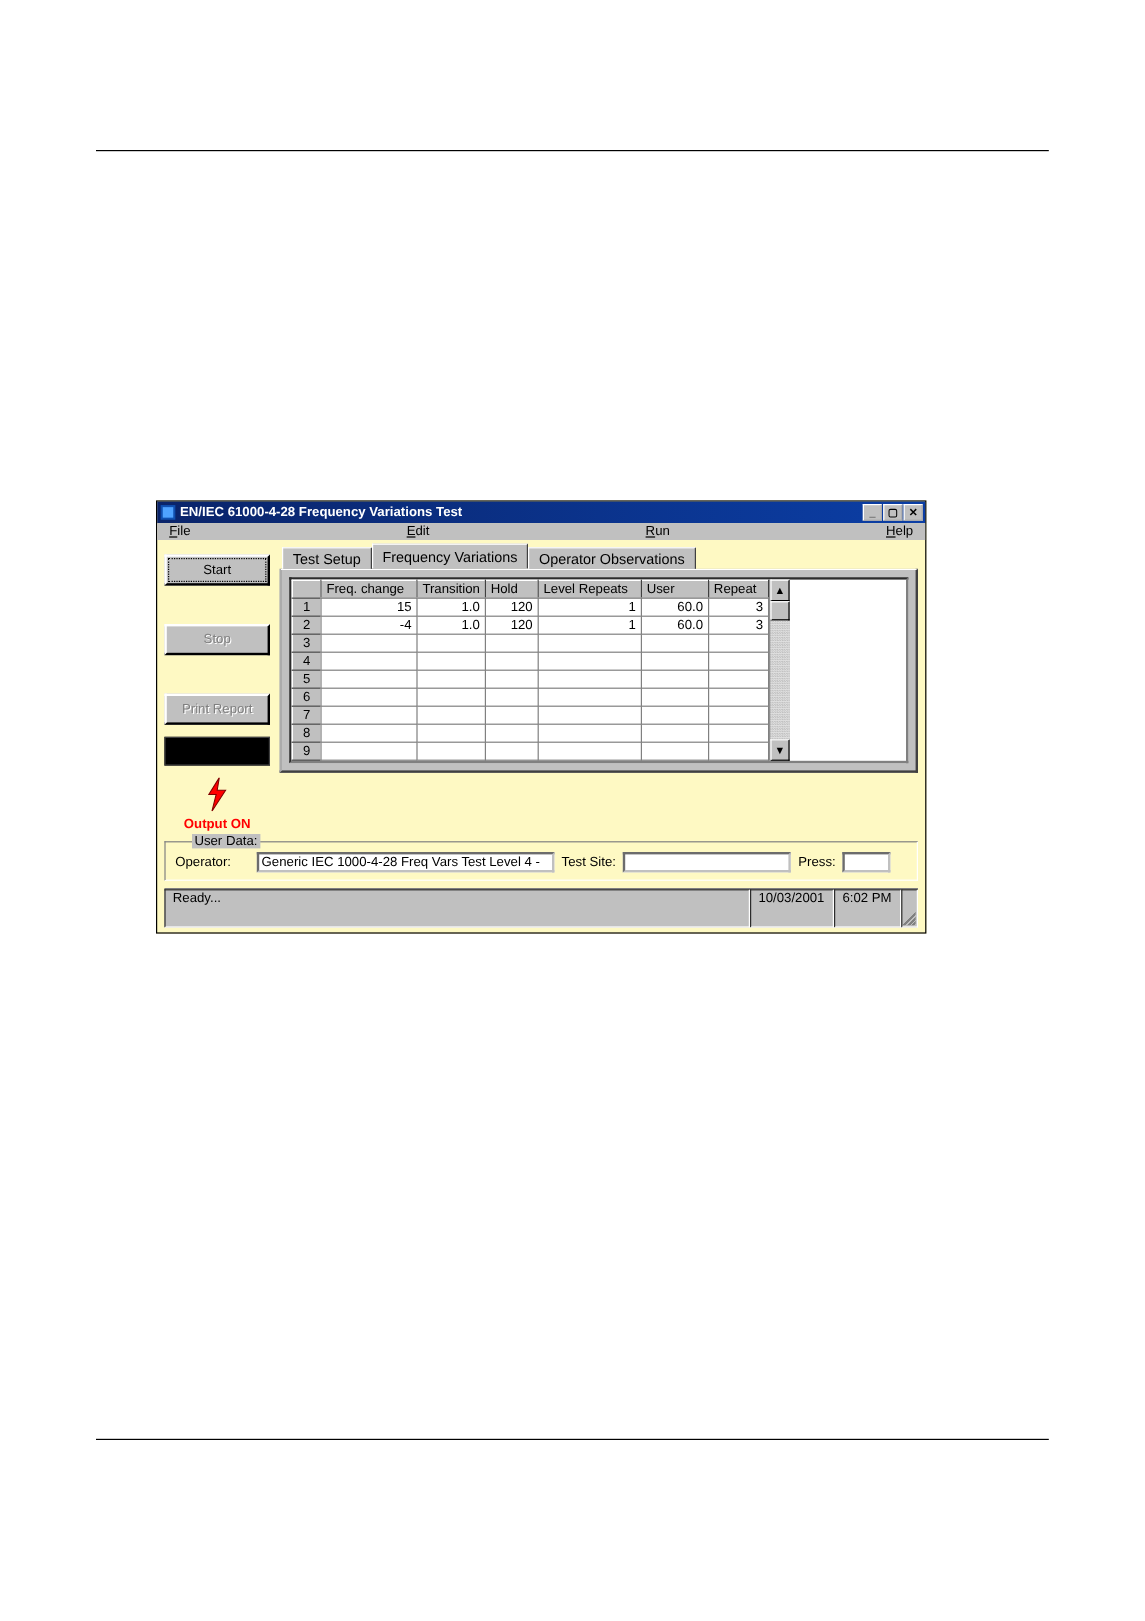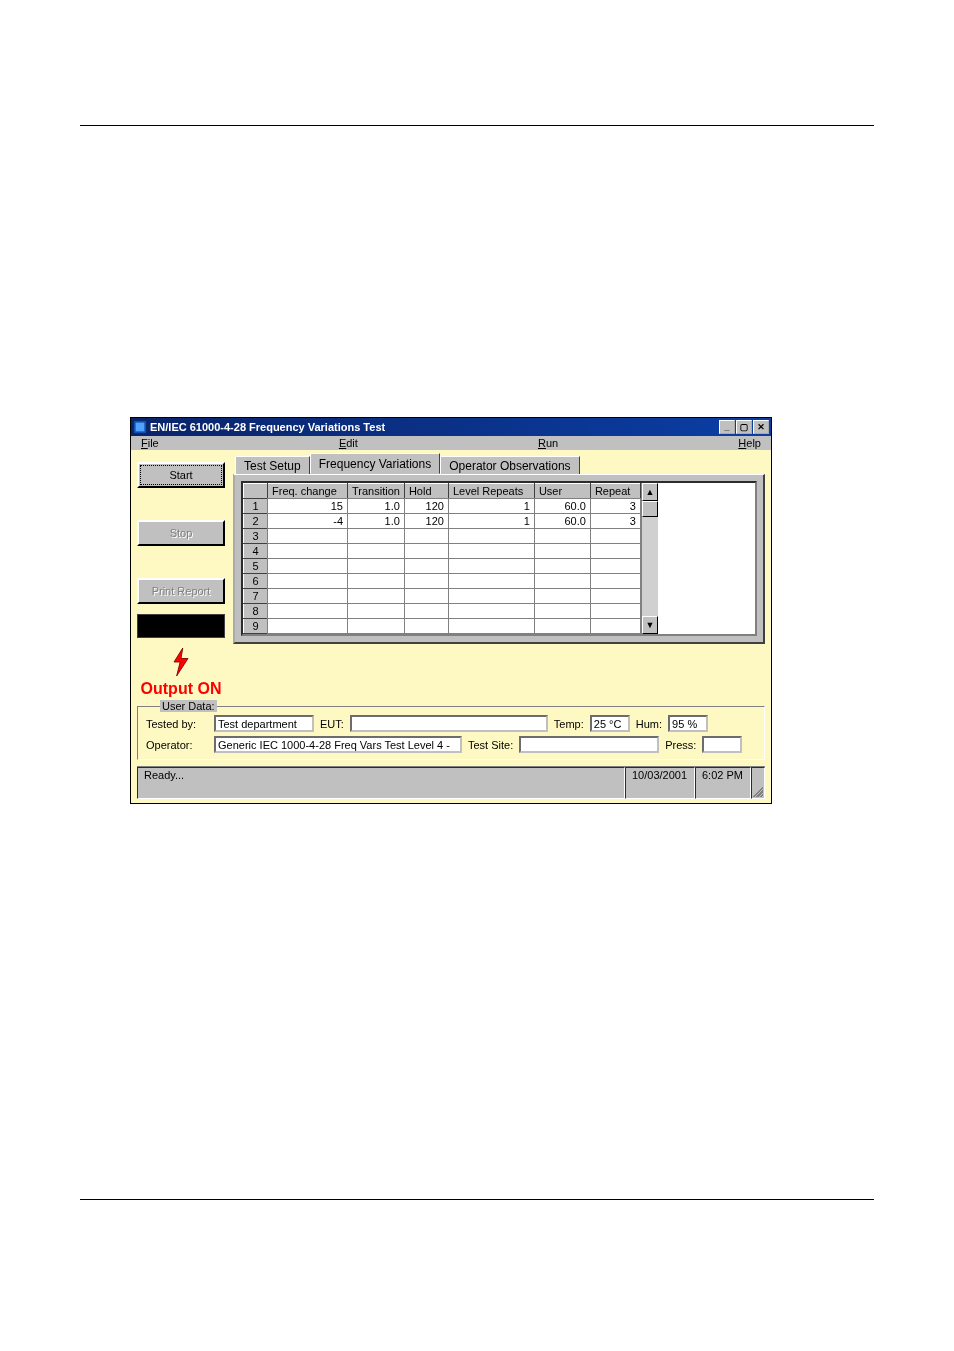--- a/index.html
+++ b/index.html
@@ -101,21 +101,21 @@
     outline:1px dotted #000;
     outline-offset:-4px;
   }
   .win-button.disabled{color:#808080;text-shadow:1px 1px #fff;margin-top:22px;}
   .black-box{height:22px;background:#000;border:1px solid #404040;}
   .output-indicator{
     display:flex;flex-direction:column;align-items:center;
     gap:2px;
   }
   .output-indicator .bolt svg{width:22px;height:28px;}
-  .output-indicator .label{color:#ff0000;font-weight:bold;font-size:16px;}
+  .output-indicator .label{color:#ff0000;font-weight:bold;font-size:11px;}
 
   
   .tab-panel{
     flex:1;
     position:relative;
   }
   .tab-strip{
     display:flex;
     align-items:flex-end;
     margin-left:2px;
@@ -437,30 +437,20 @@
                 <div class="scroll-btn">▼</div>
               </div>
             </div>
           </div>
         </div>
       </div>
 
       <div class="fieldset">
         <span class="legend">User Data:</span>
 
-        <div class="ud-row">
-          <span class="ud-label" style="width:62px">Tested by:</span>
-          <input class="text-input" style="width: 100px;" value="Test department">
-          <span class="ud-label">EUT:</span>
-          <input class="text-input" style="width: 198px;" value="">
-          <span class="ud-label">Temp:</span>
-          <input class="text-input" style="width: 40px;" value="25 °C">
-          <span class="ud-label">Hum:</span>
-          <input class="text-input" style="width: 40px;" value="95 %">
-        </div>
 
         <div class="ud-row">
           <span class="ud-label" style="width:62px">Operator:</span>
           <input class="text-input" style="width: 248px;" value="Generic IEC 1000-4-28 Freq Vars Test Level 4 -">
           <span class="ud-label">Test Site:</span>
           <input class="text-input" style="width: 140px;" value="">
           <span class="ud-label">Press:</span>
           <input class="text-input" style="width: 40px;" value="">
         </div>
       </div>

